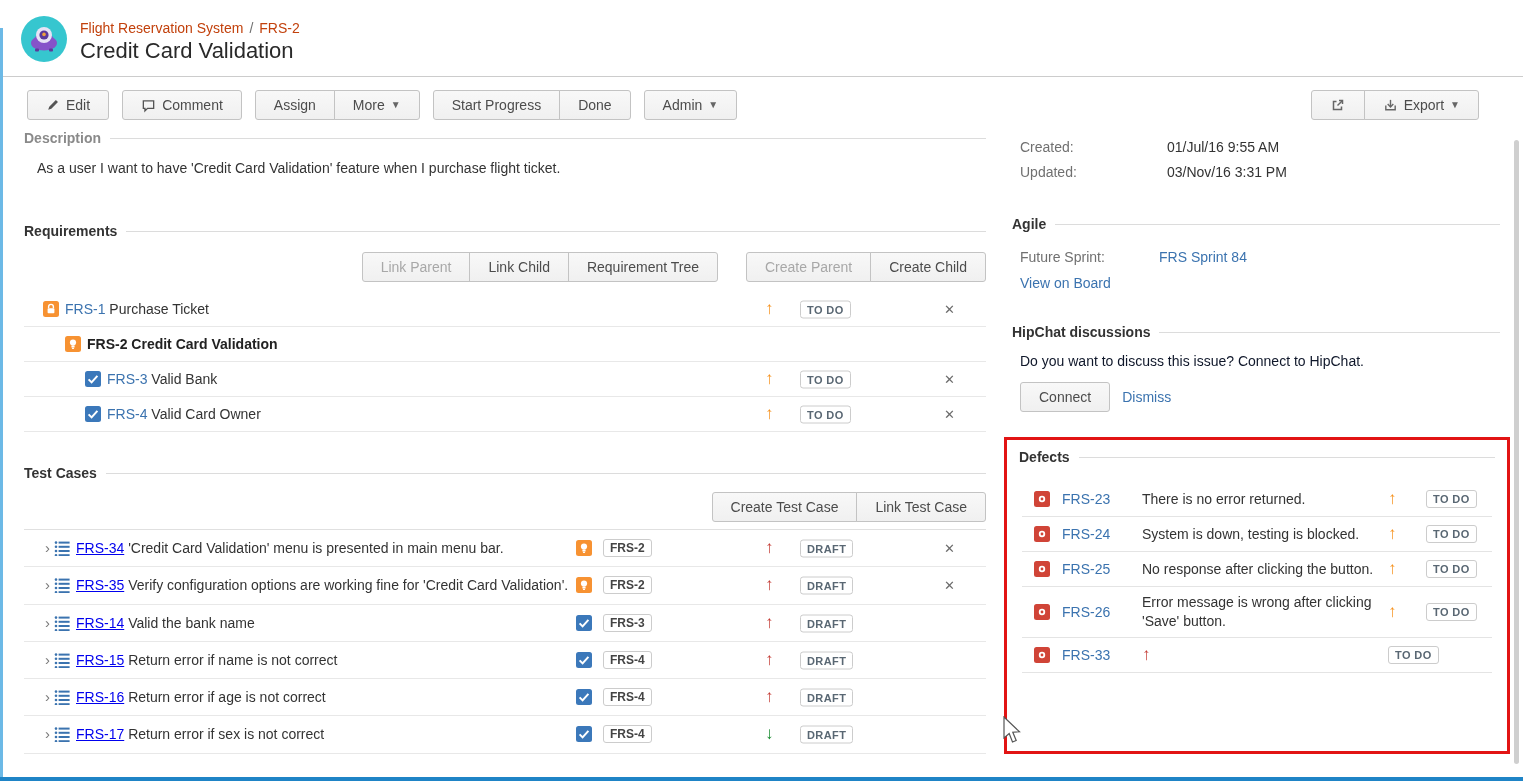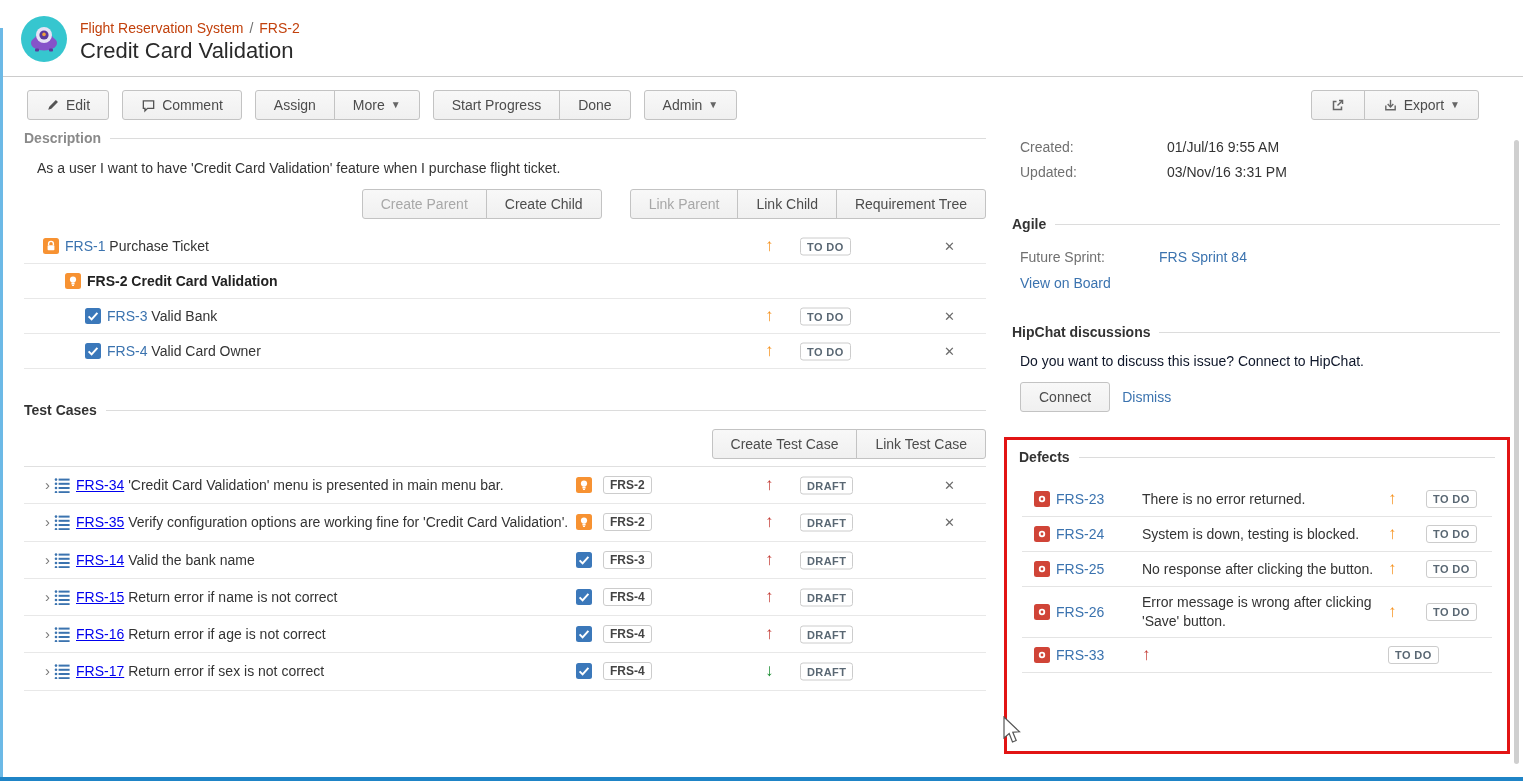--- a/index.html
+++ b/index.html
@@ -79,21 +79,21 @@
 
   
   .defects-panel { position:absolute; left:1004px; top:437px; width:506px; height:317px;
                    border:3px solid #e21414; background:#fff; padding:9px 12px; }
   .def-table { margin:17px 3px 0 3px; }
   .def-hrow { display:grid; grid-template-columns:108px 1fr 38px 66px; align-items:center;
               border-top:1px solid #c9c9c9; border-bottom:1px solid #c9c9c9; min-height:34px;
               font-weight:bold; font-size:14px; color:#333; padding-left:12px; }
   .def-row { display:grid; grid-template-columns:108px 1fr 38px 66px; align-items:center;
              border-bottom:1px solid #e4e4e4; min-height:35px; font-size:14px; padding:6px 0 6px 12px; }
-  .def-key { display:flex; align-items:center; }
+  .def-key { display:flex; align-items:center; gap:6px; }
   .def-key a { color:#3b73af; text-decoration:none; }
   .def-sum { color:#333; padding-right:10px; line-height:1.35; }
   .def-p { font-size:17px; font-weight:bold; }
 
   
   .cursor { position:absolute; left:1002px; top:716px; width:22px; height:30px; }
 </style>
 </head>
 <body>
 
@@ -172,29 +172,33 @@
     </span>
   </div>
 
   <div class="left-col">
     <div class="sec-heading dim">
       <span>Description</span>
         <span class="rule"></span>
     </div>
     <div class="desc-text">As a user I want to have 'Credit Card Validation' feature when I purchase flight ticket.</div>
 
+    <div class="sec-heading req-heading">
+      <span>Requirements</span>
+        <span class="rule"></span>
+    </div>
     <div class="req-buttons">
-      <span class="btn-group">
-        <button class="btn disabled">Create Parent</button>
-        <button class="btn">Create Child</button>
-      </span>
       <span class="btn-group">
         <button class="btn disabled">Link Parent</button>
         <button class="btn">Link Child</button>
         <button class="btn">Requirement Tree</button>
+      </span>
+      <span class="btn-group">
+        <button class="btn disabled">Create Parent</button>
+        <button class="btn">Create Child</button>
       </span>
     </div>
     <div class="req-table" id="req-table">
   <div class="lrow">
     <div class="row-main" style="padding-left:19px">
       <span class="icon"><svg width="16" height="16" viewBox="0 0 16 16">
                 <rect width="16" height="16" rx="2.5" fill="#f79232"></rect>
                 <path d="M5.6 7.2V5.8a2.4 2.4 0 0 1 4.8 0v1.4" fill="none" stroke="#fff" stroke-width="1.4"></path>
                 <rect x="4.6" y="7.2" width="6.8" height="5" rx="0.8" fill="#fff"></rect>
               </svg></span><a href="#">FRS-1</a> <span>Purchase Ticket</span>

